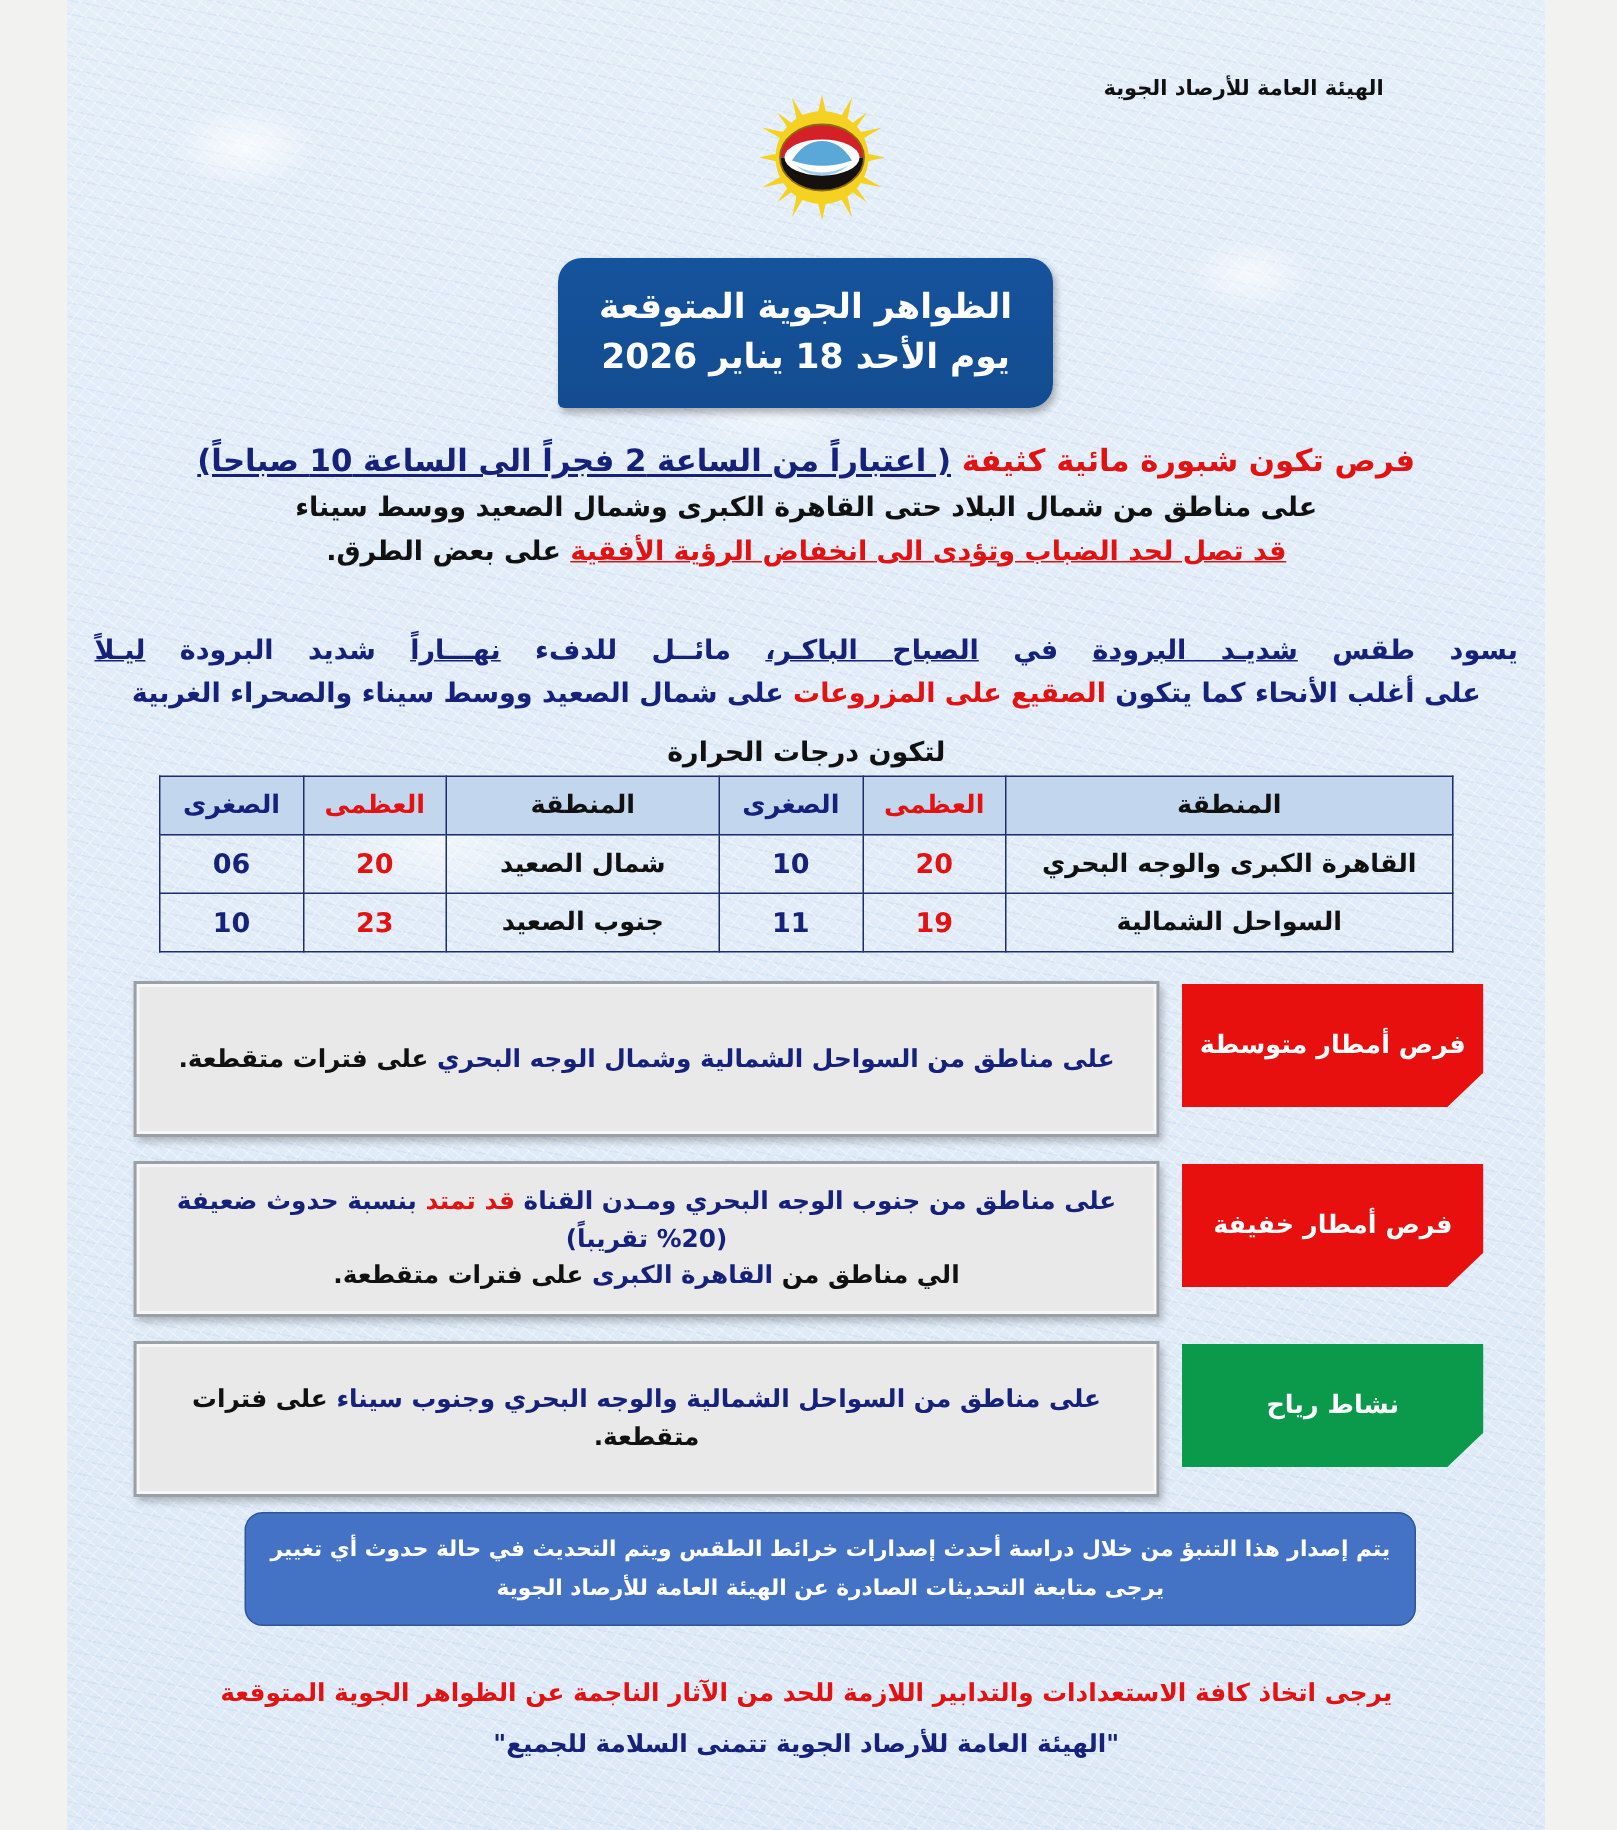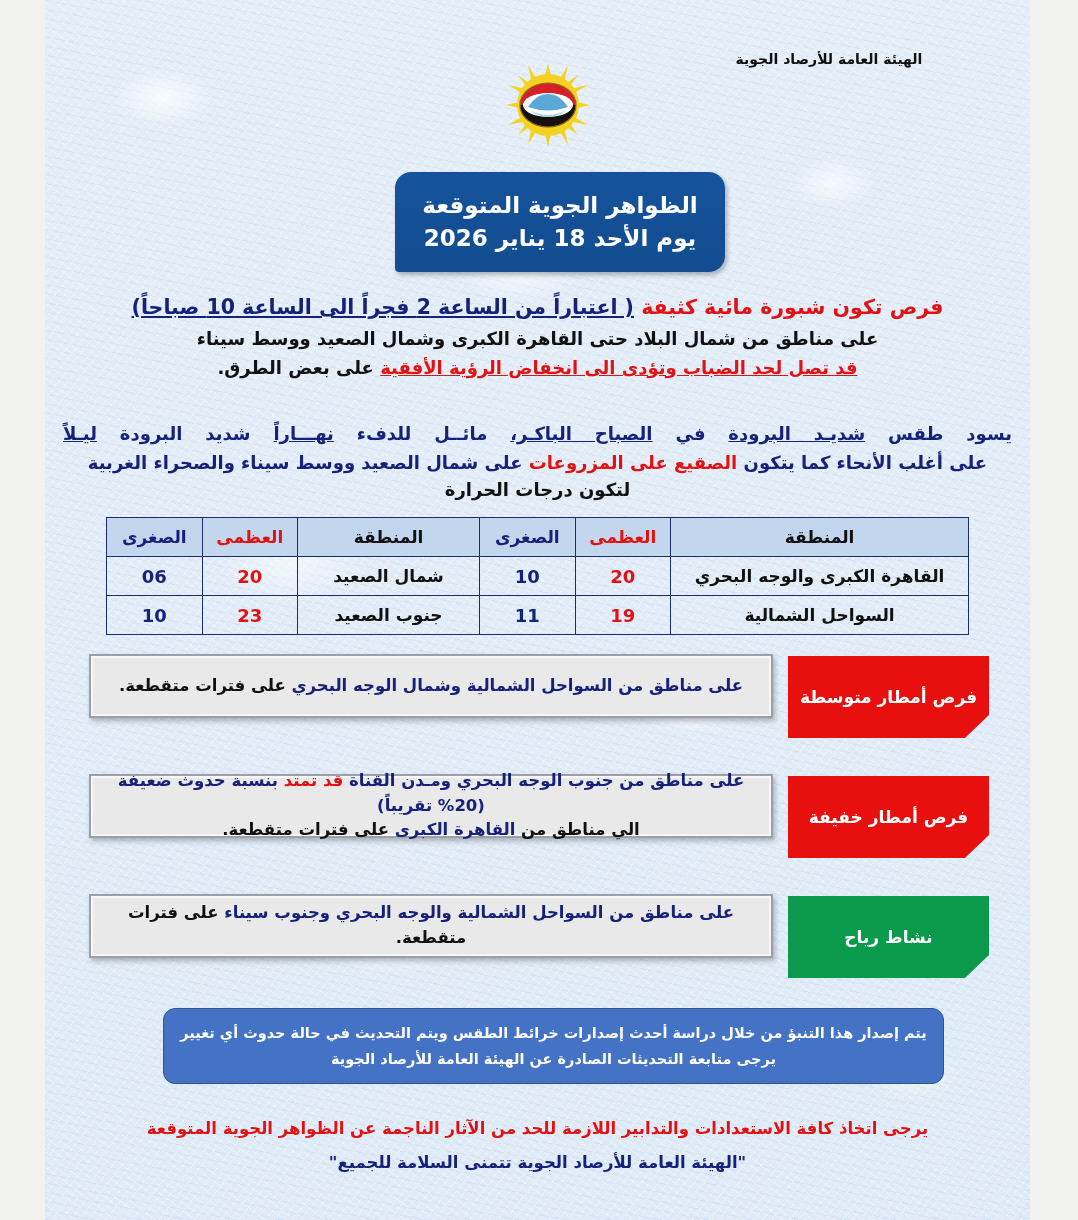--- a/index.html
+++ b/index.html
@@ -64,21 +64,21 @@
     position: absolute;
     left: 453px;
     top: 55px;
     width: 100px;
     height: 100px;
   }
 
   
   .banner {
     position: absolute;
-    left: 350px;
+    left: 327px;
     top: 172px;
     width: 330px;
     height: 100px;
     background: linear-gradient(#15539c, #134c90);
     border-radius: 16px 16px 16px 4px;
     box-shadow: 2px 3px 5px rgba(0,0,0,.28);
     color: #ffffff;
     direction: rtl;
     text-align: center;
     font-weight: bold;
@@ -106,21 +106,21 @@
 
   .red { color: #e21212; }
   .navy { color: #16227a; }
   .blk { color: #111111; }
   .u-navy { text-decoration: underline; text-decoration-color: #16227a; }
   .u-red  { text-decoration: underline; text-decoration-color: #e21212; }
   .jt { text-align: justify; text-align-last: justify; }
 
   .temp-title {
     position: absolute;
-    left: 18px; top: 479px;
+    left: 18px; top: 491px;
     width: 949px;
     text-align: center;
     direction: rtl;
     font-weight: bold;
     font-size: 18px;
     color: #111111;
   }
 
   
   table.temps {
@@ -153,21 +153,21 @@
   .alert {
     position: absolute;
     left: 44px;
     width: 900px;
     height: 84px;
   }
   .alert-body {
     position: absolute;
     left: 0; top: 0;
     width: 684px;
-    height: 64px;
+    height: 104px;
     background: #e9e9e9;
     border: 2px solid #9aa0a6;
     box-shadow: inset 0 0 0 2px #f7f7f7, 2px 3px 5px rgba(0,0,0,.25);
     direction: rtl;
     display: flex;
     align-items: center;
     justify-content: center;
     padding: 0 1px;
     box-sizing: border-box;
   }

